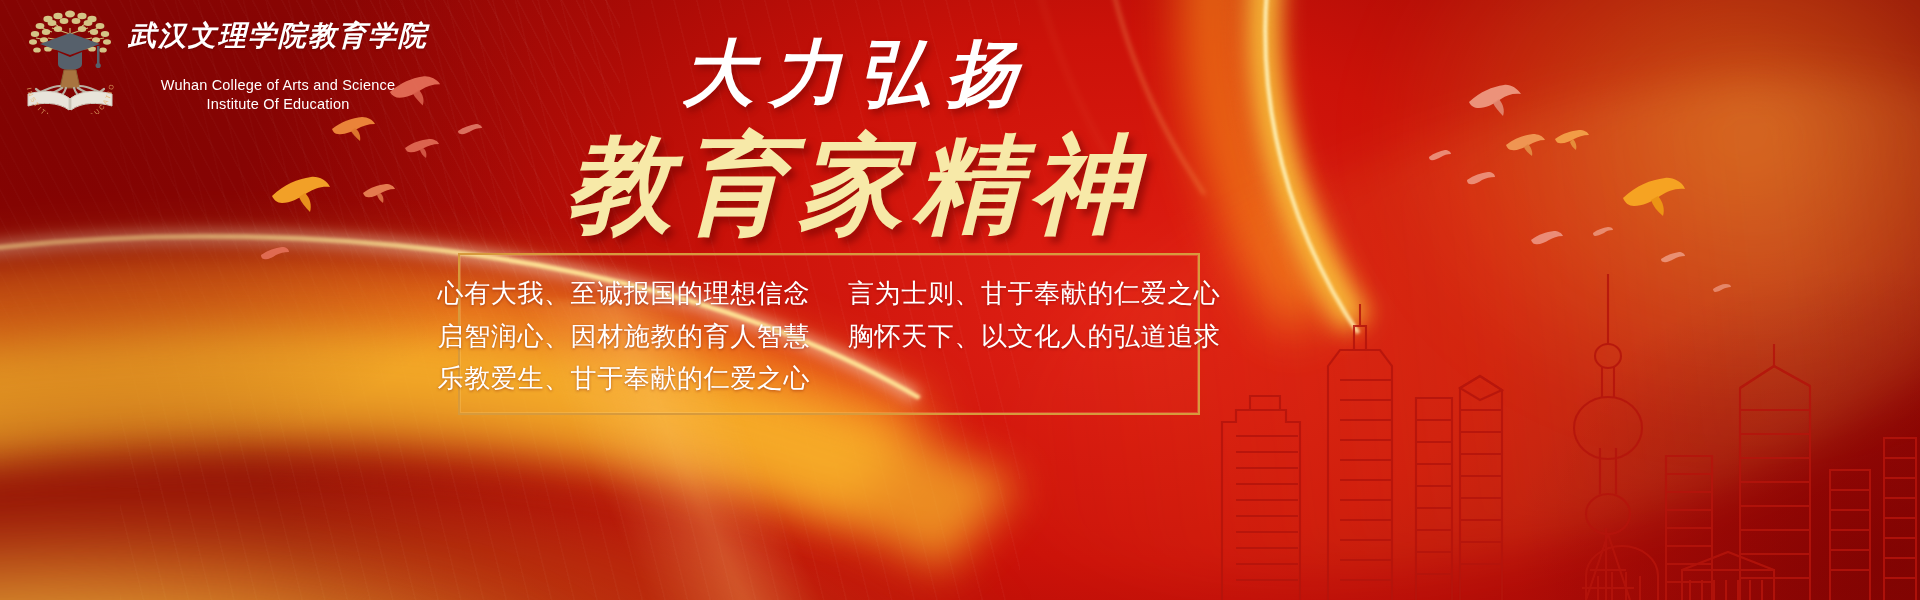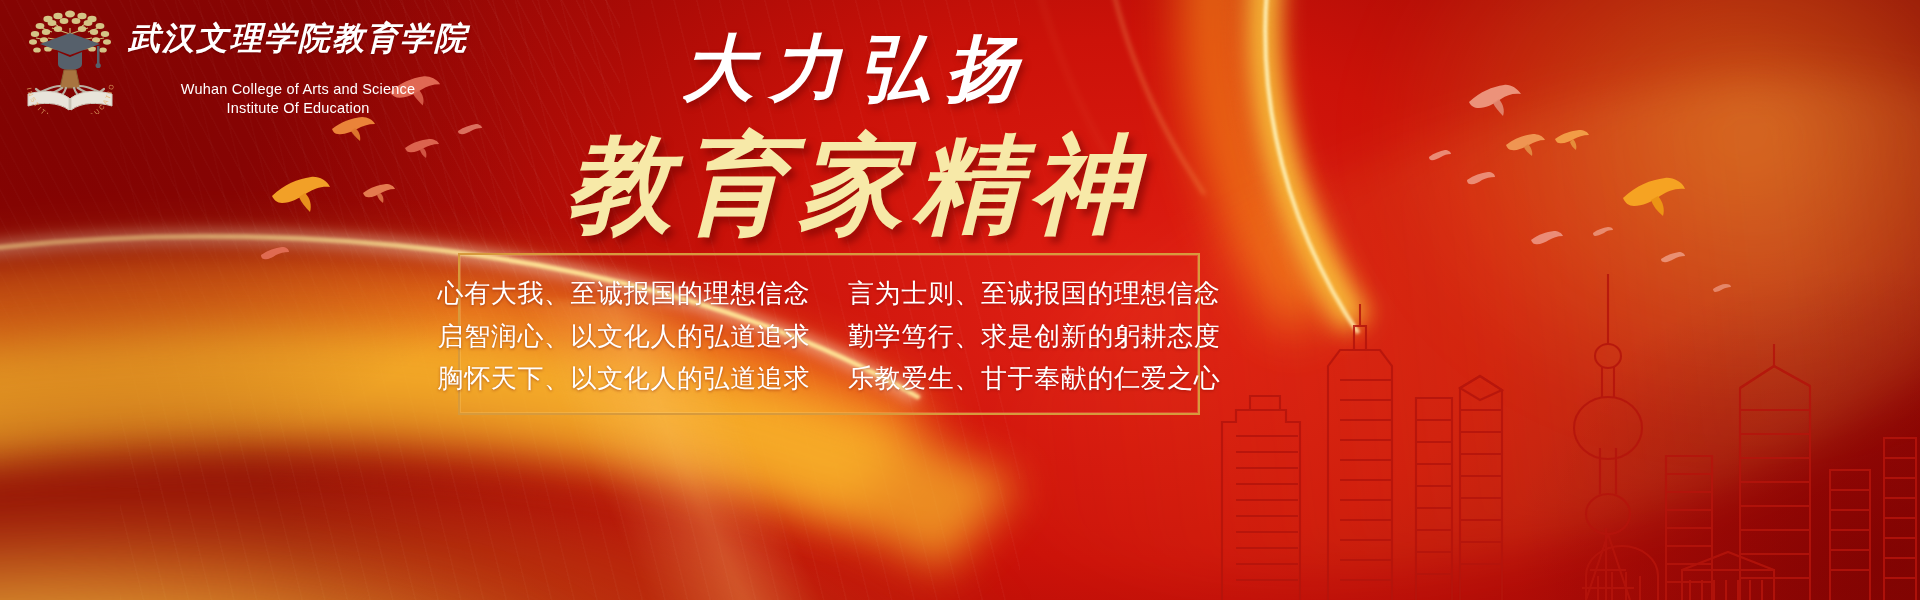--- a/index.html
+++ b/index.html
@@ -135,34 +135,34 @@
   }
 
   
   .logo-block{position:absolute;left:18px;top:6px;display:flex;align-items:flex-start;}
   .emblem{position:relative;width:104px;height:108px;flex:0 0 104px;}
   .emblem svg{display:block;}
   .logo-text{margin-left:6px;padding-top:16px;}
   .logo-cn{
     font-family:Liberation Sans, sans-serif;
     font-weight:bold;font-style:italic;
-    font-size:32px;letter-spacing:2px;color:#ffffff;
+    font-size:28px;letter-spacing:2px;color:#ffffff;
     line-height:1;white-space:nowrap;
     text-shadow:0 1px 2px rgba(90,0,0,.55);
   }
   .logo-en{
     margin-top:26px;text-align:center;color:#ffffff;
     font-size:14.5px;line-height:1.34;letter-spacing:.2px;
     white-space:nowrap;
   }
 
   
   .headline{position:absolute;left:470px;top:38px;width:760px;text-align:center;}
   .hl1{
-    font-family:Liberation Mono, monospace;
+    font-family:Liberation Serif, serif;
     font-weight:bold;font-style:italic;
     font-size:72px;letter-spacing:16px;color:#ffffff;
     line-height:1;
     text-shadow:3px 4px 7px rgba(95,0,0,.45);
     padding-left:16px;
   }
   .hl2{
     margin-top:20px;
     font-family:"Liberation Serif","DejaVu Serif",serif;
     font-weight:bold;font-style:italic;
@@ -418,21 +418,20 @@
   </div>
 
   <div class="headline">
     <div class="hl1">大力弘扬</div>
     <div class="hl2">教育家精神</div>
   </div>
 
   <div class="creed-box">
     <div class="creed-grid">
       <div class="creed-line">心有大我、至诚报国的理想信念</div>
-      <div class="creed-line">言为士则、至诚报国的理想信念</div>
-      <div class="creed-line">启智润心、以文化人的弘道追求</div>
-      <div class="creed-line">勤学笃行、求是创新的躬耕态度</div>
+      <div class="creed-line">言为士则、甘于奉献的仁爱之心</div>
+      <div class="creed-line">启智润心、因材施教的育人智慧</div>
       <div class="creed-line">胸怀天下、以文化人的弘道追求</div>
       <div class="creed-line">乐教爱生、甘于奉献的仁爱之心</div>
     </div>
   </div>
 
 </div>
 
 </body></html>

